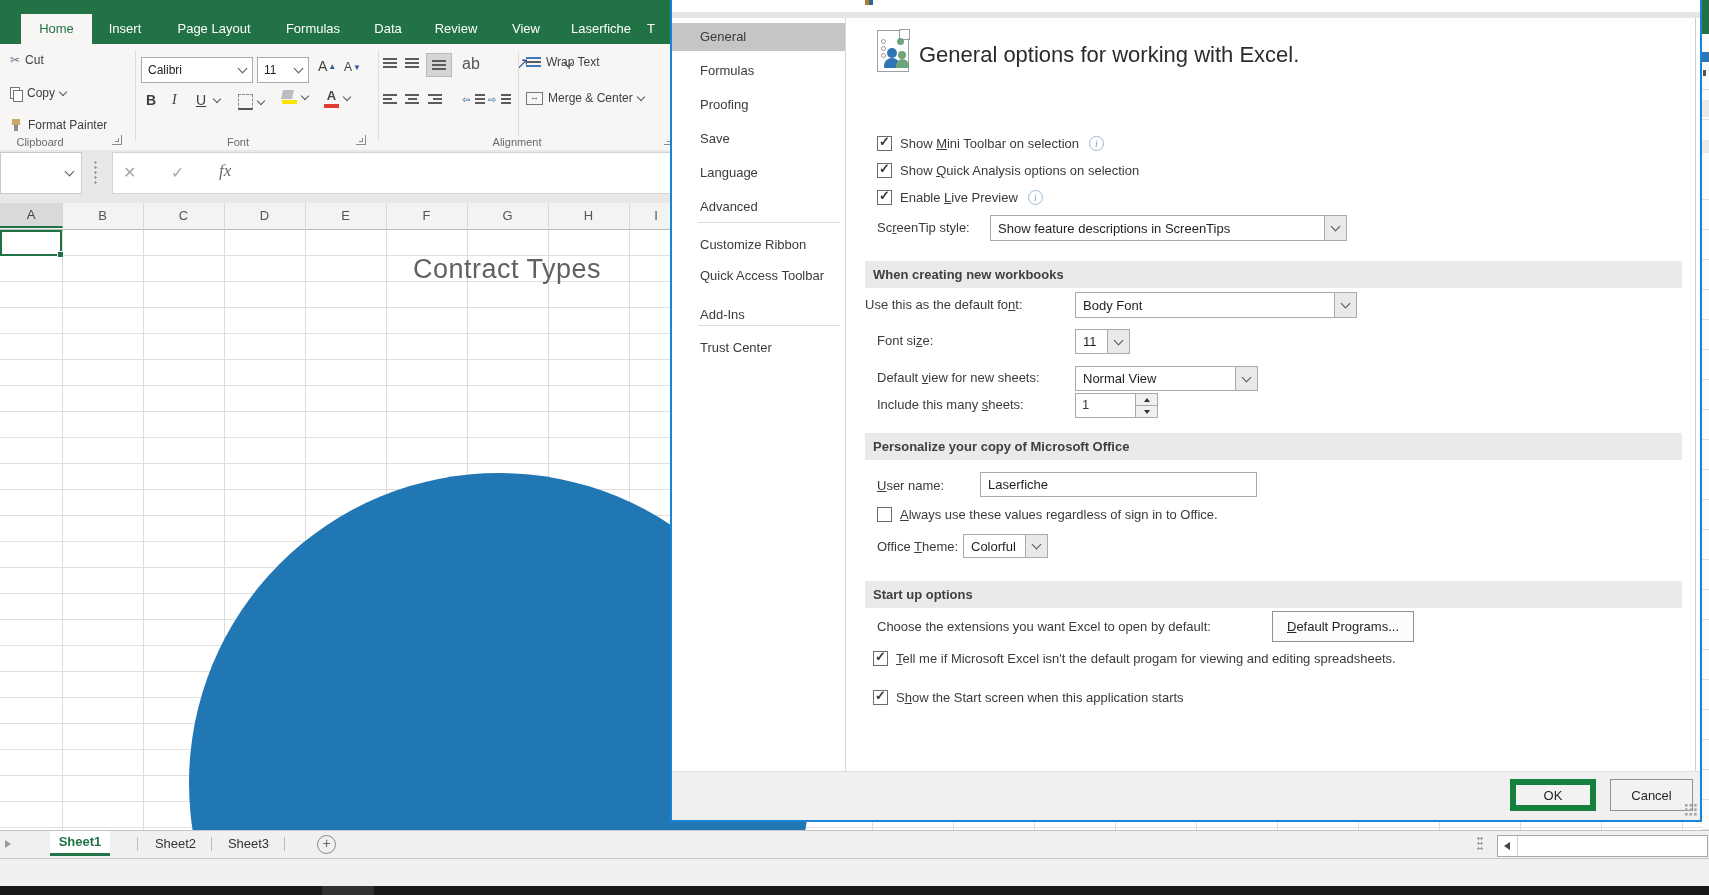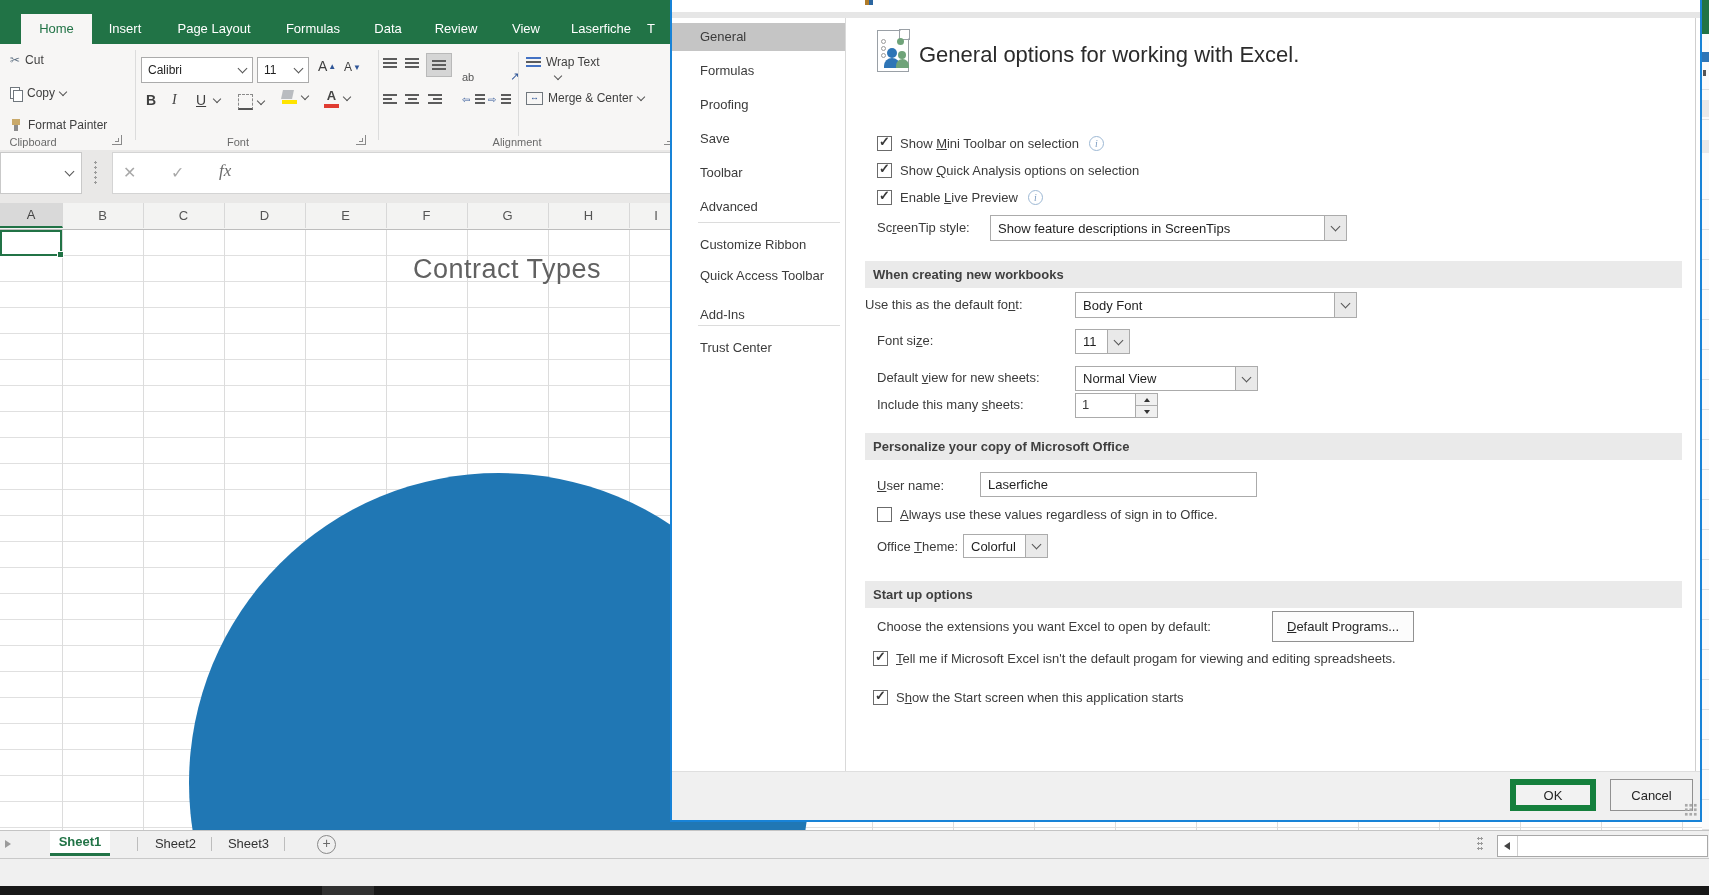--- a/index.html
+++ b/index.html
@@ -142,21 +142,21 @@
       <span>Copy</span>
       <span class="chevs"></span>
     </div>
     <div class="rbtn" style="left:10px;top:74px;">
       <span style="display:inline-block;width:13px;height:13px;position:relative;">
         <span style="position:absolute;left:2px;top:0;width:8px;height:6px;background:#c9a96a;"></span>
         <span style="position:absolute;left:4px;top:6px;width:4px;height:6px;background:#8c8c8c;"></span>
       </span>
       <span>Format Painter</span>
     </div>
-    <div class="glabel" style="left:33px;margin-top:31px;">Clipboard</div>
+    <div class="glabel" style="left:40px;margin-top:31px;">Clipboard</div>
     <div class="launch" style="left:112px;"></div>
     <div class="gsep" style="left:135px;"></div>
 
     <div class="combo" style="left:141px;top:13px;width:110px;height:24px;">
       <span class="txt">Calibri</span>
       <span class="arr" style="background:transparent;border:none;">
           <span class="chev"></span>
         </span>
     </div>
     <div class="combo" style="left:257px;top:13px;width:50px;height:24px;">
@@ -221,21 +221,21 @@
           <i></i>
         </span>
     </div>
     <div class="rbtn selbox" style="left:426px;top:9px;width:24px;height:22px;justify-content:center;">
       <span class="bars">
           <i></i>
           <i></i>
           <i></i>
         </span>
     </div>
-    <div class="rbtn" style="left:462px;top:26px;font-size:11px;color:#555;gap:36px;">
+    <div class="rbtn" style="left:462px;top:10px;font-size:16px;color:#555;gap:36px;">
       <span>ab</span>
         <span style="color:#2f5597;">↗</span>
         <span class="chevs"></span>
     </div>
     <div class="gsep" style="left:518px;top:8px;bottom:14px;"></div>
     <div class="rbtn" style="left:526px;top:11px;">
       <span class="bars" style="width:15px;">
           <i style="background:#4472c4;"></i>
           <i></i>
           <i style="background:#4472c4;"></i>
@@ -344,21 +344,21 @@
   <div class="abs" id="dialog">
     <div class="abs" id="titleglyph1"></div>
     <div class="abs" id="titleglyph2"></div>
     <div class="abs" id="dlgtopstrip"></div>
 
     <div class="abs" id="dlgsidebar">
         <div class="sbitem selected" style="top: 5px;">General</div>
         <div class="sbitem" style="top: 39px;">Formulas</div>
         <div class="sbitem" style="top: 73px;">Proofing</div>
         <div class="sbitem" style="top: 107px;">Save</div>
-        <div class="sbitem" style="top: 141px;">Toolbar</div>
+        <div class="sbitem" style="top: 141px;">Language</div>
         <div class="sbitem" style="top: 175px;">Advanced</div>
         <div class="sbitem" style="top: 213px;">Customize Ribbon</div>
         <div class="sbitem" style="top: 244px;">Quick Access Toolbar</div>
         <div class="sbitem" style="top: 283px;">Add-Ins</div>
         <div class="sbitem" style="top: 316px;">Trust Center</div>
         <div class="sbsep" style="top: 204px;"></div>
         <div class="sbsep" style="top: 307px;"></div>
       </div>
 
     <div class="abs" id="hdricon">

